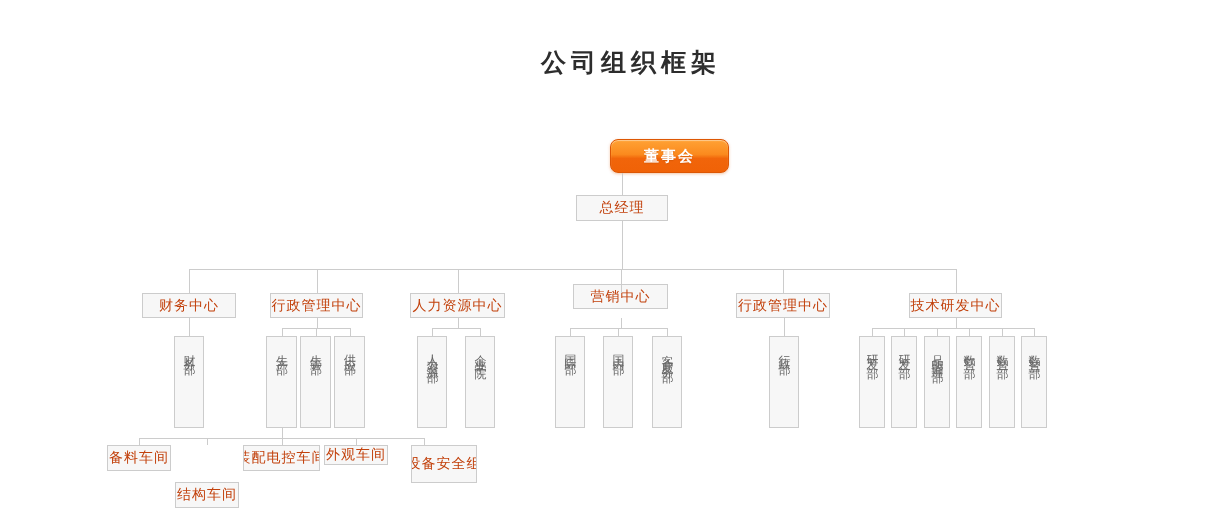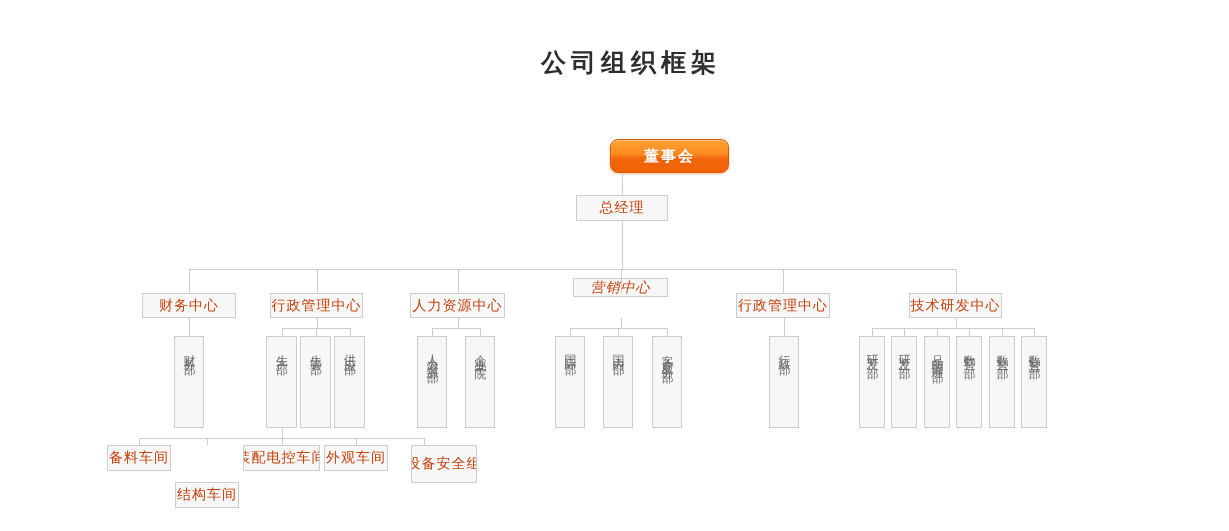--- a/index.html
+++ b/index.html
@@ -69,21 +69,21 @@
 <body>
 
 <div id="canvas">
   <div id="chart-title">公司组织框架</div>
   <div id="stage">
       <div class="node root" style="left: 562px; top: 139px; width: 119px; height: 34px; margin-left: 48px;">董事会</div>
       <div class="node plain" style="left: 576px; top: 195px; width: 92px; height: 26px;">总经理</div>
       <div class="node plain" style="left: 142px; top: 293px; width: 94px; height: 25px;">财务中心</div>
       <div class="node plain" style="left: 270px; top: 293px; width: 93px; height: 25px;">行政管理中心</div>
       <div class="node plain" style="left: 410px; top: 293px; width: 95px; height: 25px;">人力资源中心</div>
-      <div class="node plain" style="left: 573px; top: 278px; width: 95px; height: 19px; font-style: italic;">营销中心</div>
+      <div class="node plain" style="left: 573px; top: 284px; width: 95px; height: 25px;">营销中心</div>
       <div class="node plain" style="left: 736px; top: 293px; width: 94px; height: 25px;">行政管理中心</div>
       <div class="node plain" style="left: 909px; top: 293px; width: 93px; height: 25px;">技术研发中心</div>
       <div class="node vert" style="left: 174px; top: 336px; width: 30px; height: 92px;">财务部</div>
       <div class="node vert" style="left: 266px; top: 336px; width: 31px; height: 92px;">生产部</div>
       <div class="node vert" style="left: 300px; top: 336px; width: 31px; height: 92px;">生管部</div>
       <div class="node vert" style="left: 334px; top: 336px; width: 31px; height: 92px;">供应部</div>
       <div class="node vert" style="left: 417px; top: 336px; width: 30px; height: 92px;">人力资源部</div>
       <div class="node vert" style="left: 465px; top: 336px; width: 30px; height: 92px;">企业学院</div>
       <div class="node vert" style="left: 555px; top: 336px; width: 30px; height: 92px;">国际部</div>
       <div class="node vert" style="left: 603px; top: 336px; width: 30px; height: 92px;">国内部</div>
@@ -91,21 +91,21 @@
       <div class="node vert" style="left: 769px; top: 336px; width: 30px; height: 92px;">行政部</div>
       <div class="node vert" style="left: 859px; top: 336px; width: 26px; height: 92px;">研发一部</div>
       <div class="node vert" style="left: 891px; top: 336px; width: 26px; height: 92px;">研发二部</div>
       <div class="node vert" style="left: 924px; top: 336px; width: 26px; height: 92px;">品质管理部</div>
       <div class="node vert" style="left: 956px; top: 336px; width: 26px; height: 92px;">数智一部</div>
       <div class="node vert" style="left: 989px; top: 336px; width: 26px; height: 92px;">数智二部</div>
       <div class="node vert" style="left: 1021px; top: 336px; width: 26px; height: 92px;">数智三部</div>
       <div class="node plain" style="left: 107px; top: 445px; width: 64px; height: 26px;">备料车间</div>
       <div class="node plain" style="left: 175px; top: 445px; width: 64px; height: 26px; margin-top: 37px;">结构车间</div>
       <div class="node plain" style="left: 243px; top: 445px; width: 77px; height: 26px;">装配电控车间</div>
-      <div class="node plain" style="left: 324px; top: 445px; width: 64px; height: 26px;">外观车间</div>
+      <div class="node plain" style="left: 324px; top: 445px; width: 64px; height: 20px;">外观车间</div>
       <div class="node plain" style="left: 411px; top: 445px; width: 66px; height: 38px;">设备安全组</div>
       <div class="cline" style="left: 622px; top: 173px; width: 1px; height: 22px;"></div>
       <div class="cline" style="left: 622px; top: 221px; width: 1px; height: 48px;"></div>
       <div class="cline" style="left: 189px; top: 269px; width: 767px; height: 1px;"></div>
       <div class="cline" style="left: 189px; top: 269px; width: 1px; height: 24px;"></div>
       <div class="cline" style="left: 317px; top: 269px; width: 1px; height: 24px;"></div>
       <div class="cline" style="left: 458px; top: 269px; width: 1px; height: 24px;"></div>
       <div class="cline" style="left: 621px; top: 269px; width: 1px; height: 24px;"></div>
       <div class="cline" style="left: 783px; top: 269px; width: 1px; height: 24px;"></div>
       <div class="cline" style="left: 956px; top: 269px; width: 1px; height: 24px;"></div>

